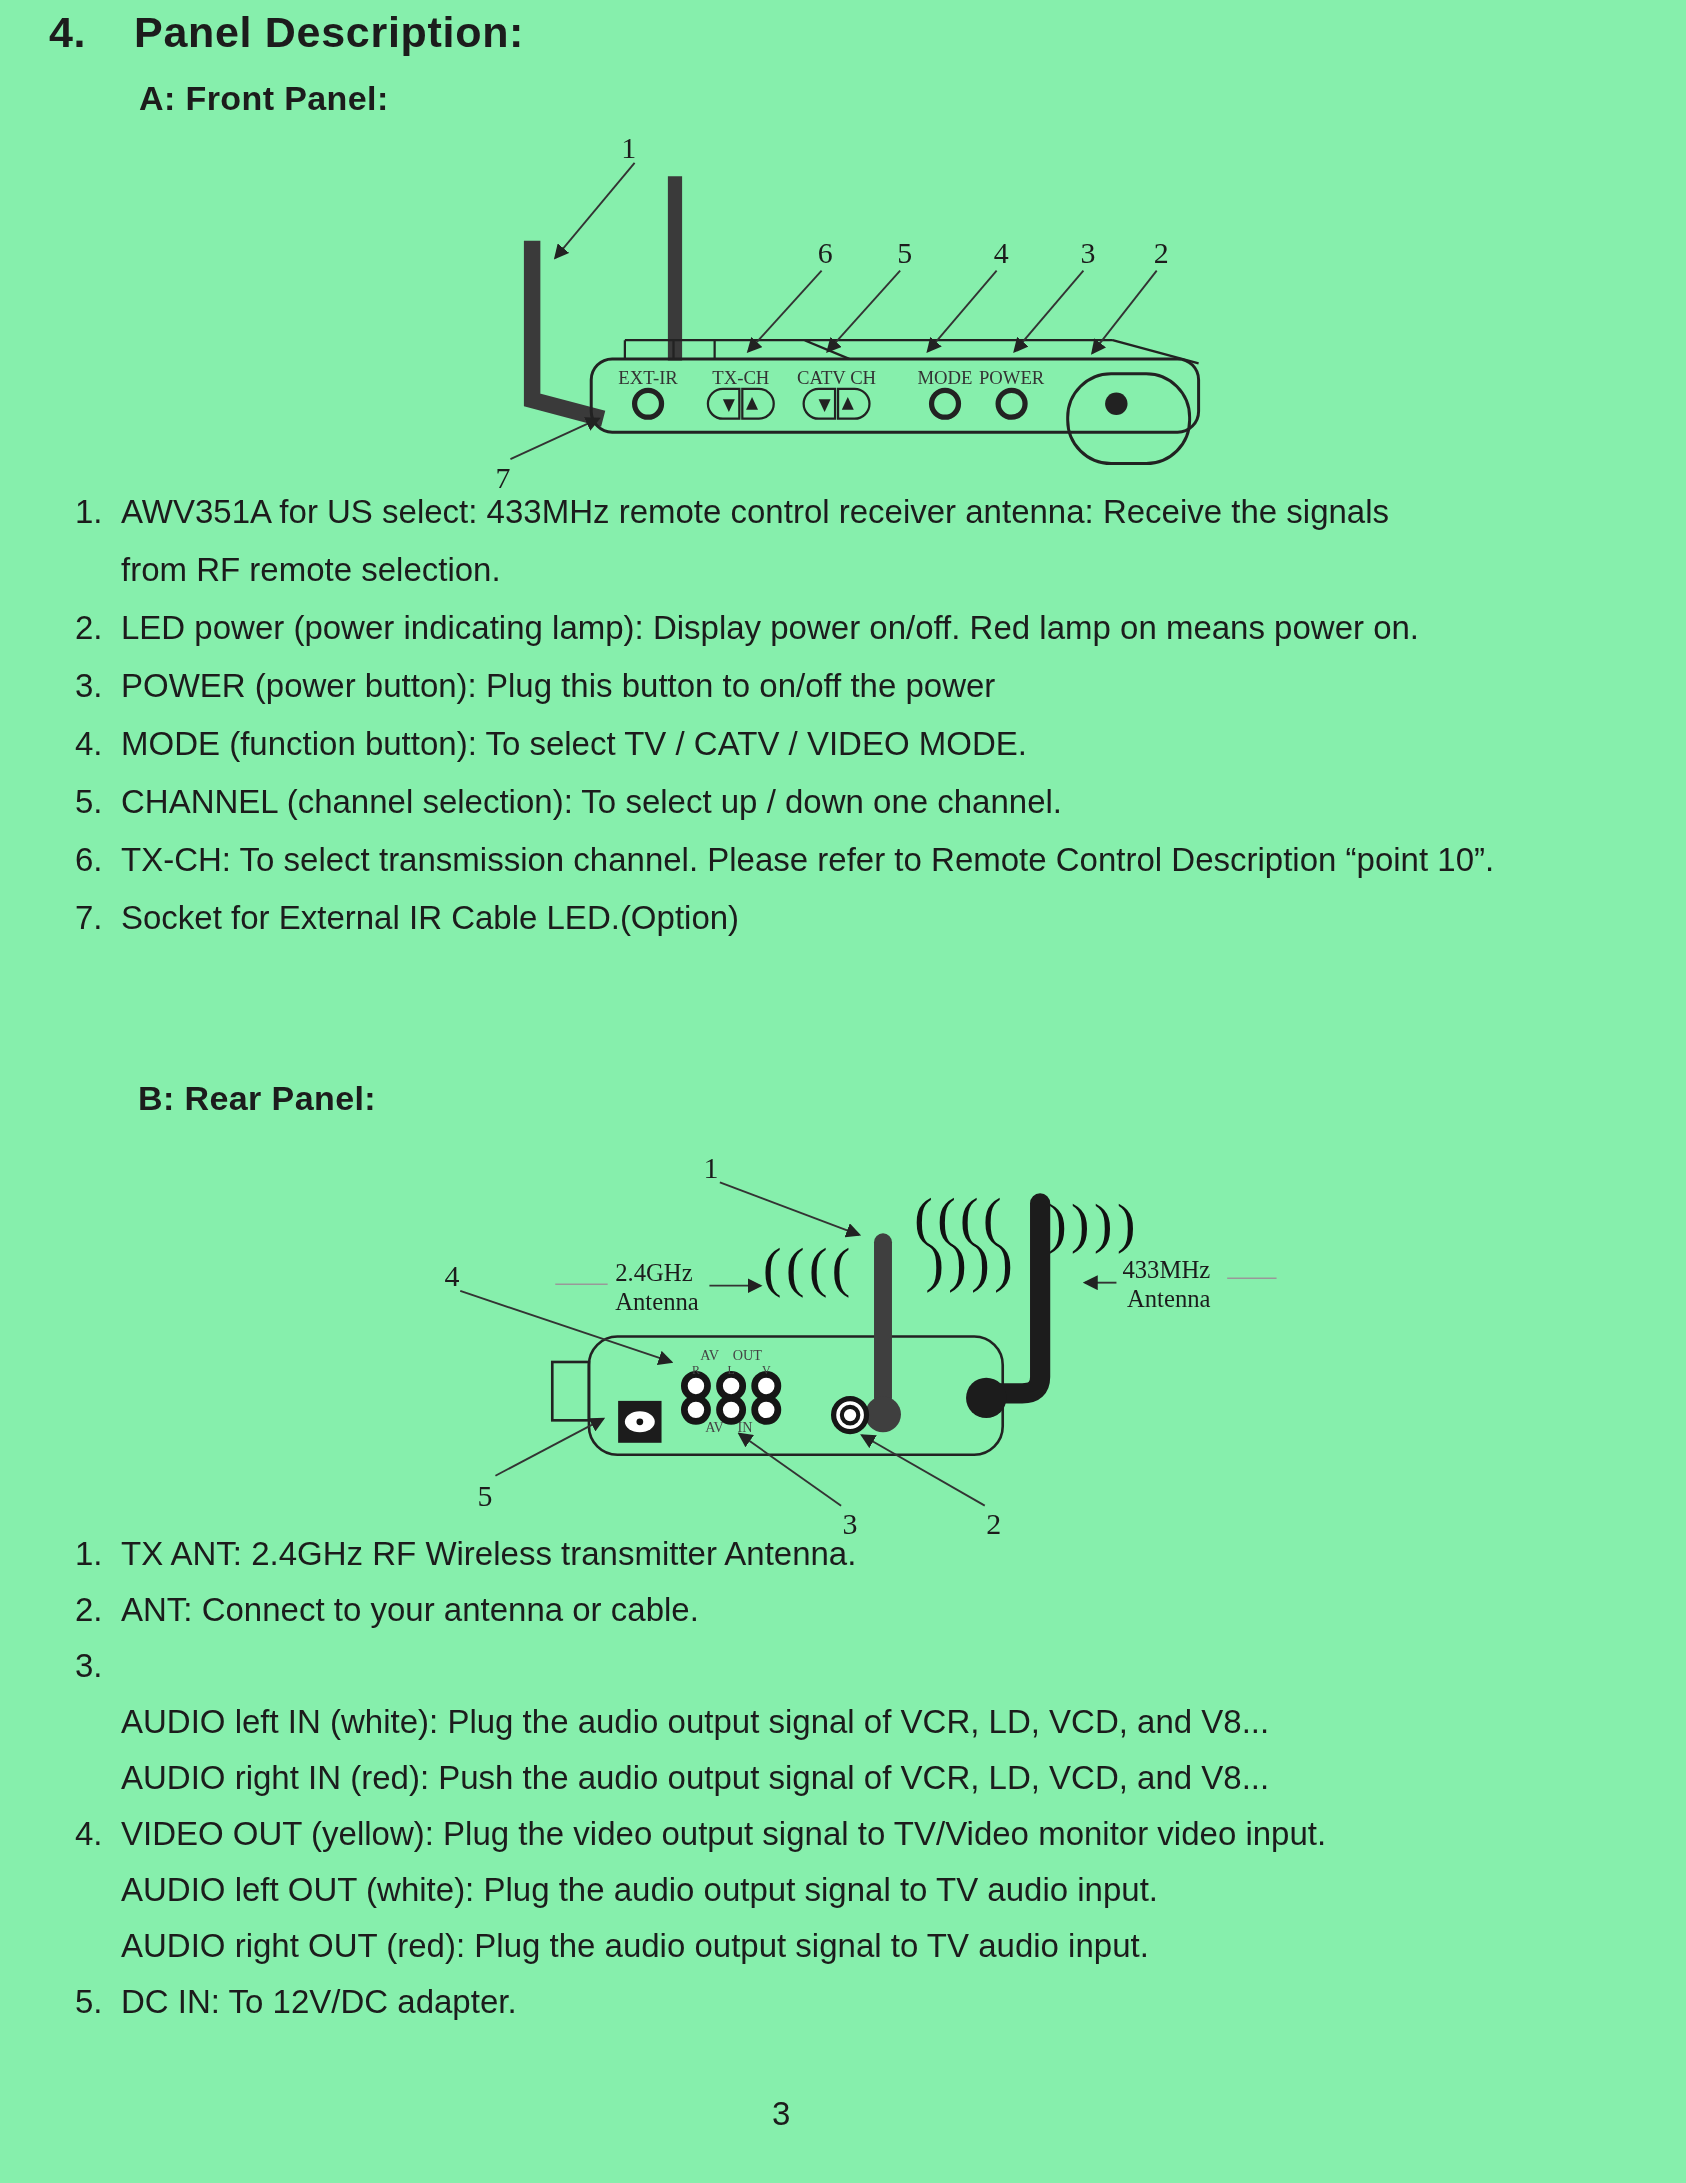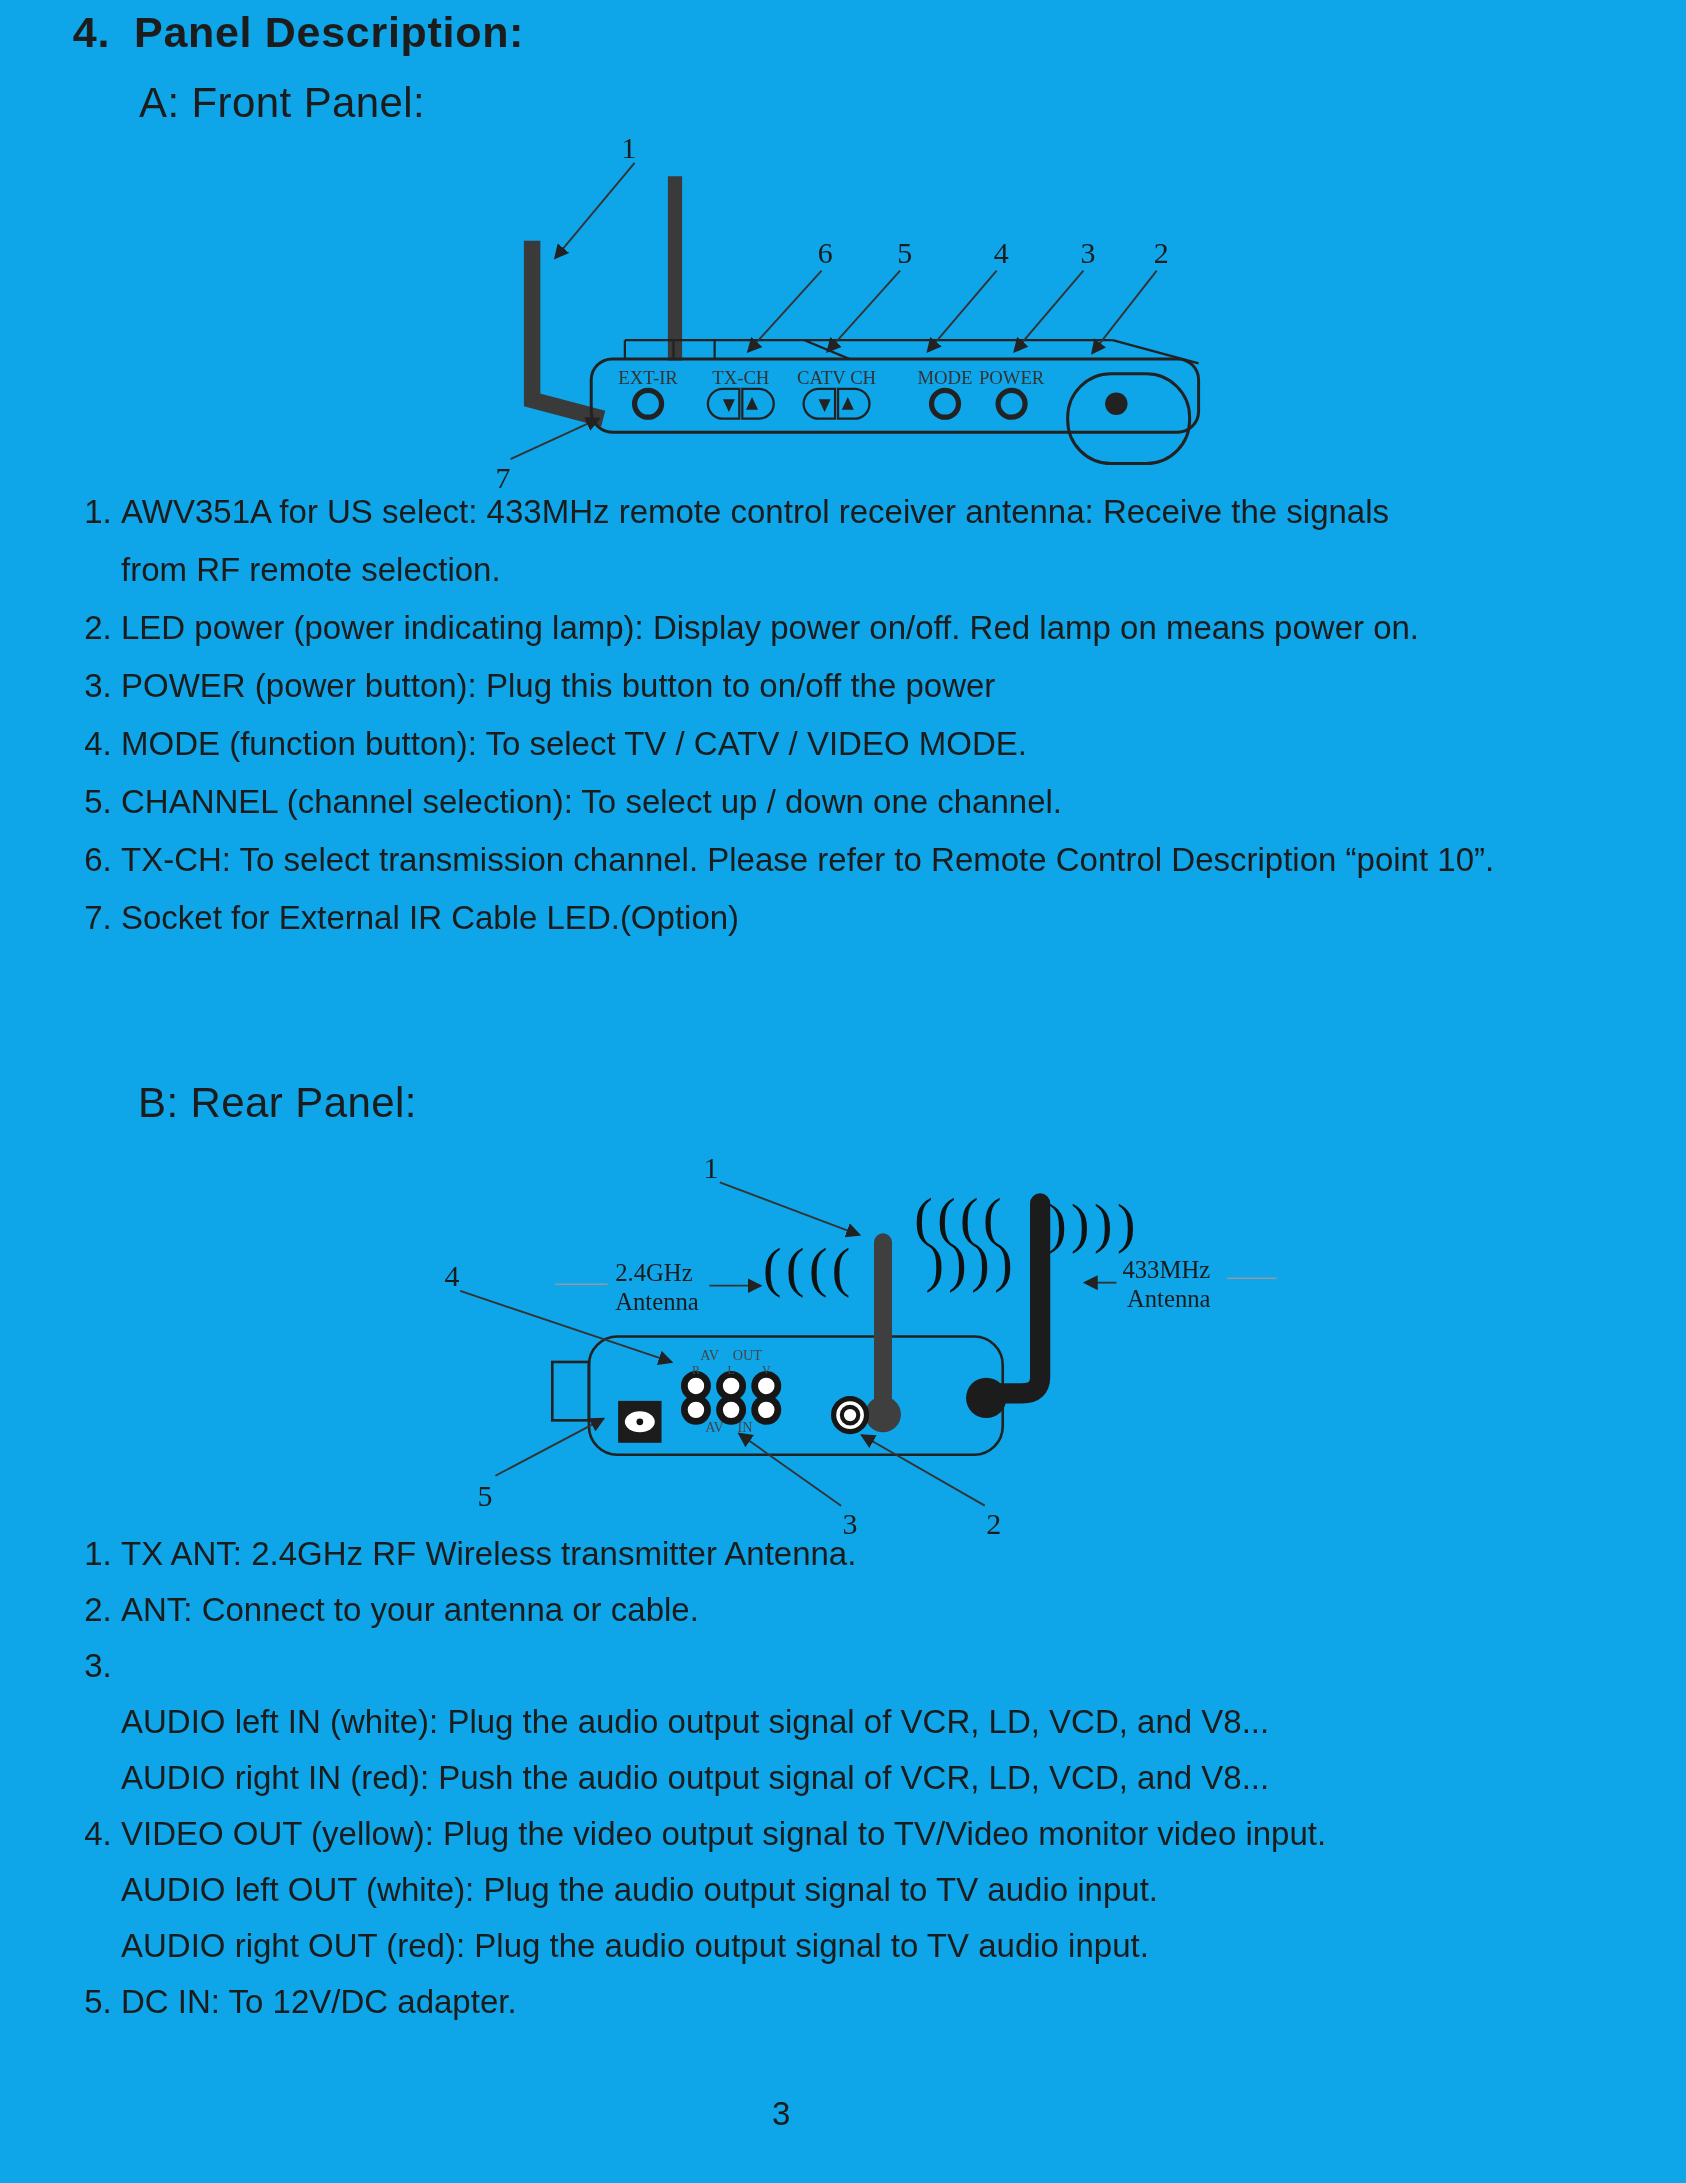--- a/index.html
+++ b/index.html
@@ -1,22 +1,22 @@
 <!DOCTYPE html>
 <html style="font-size:12px"><head>
 <meta charset="utf-8">
 <style>
   html,body{margin:0;padding:0;background:#888;}
   .page{
-    position:relative;width:1686px;height:2183px;background:#0ea5e9;
-    font-family:"Liberation Sans",sans-serif;color:#1c1c1c;overflow:hidden;text-align:center;
+    position:relative;width:1686px;height:2183px;background:#86efac;
+    font-family:"Liberation Sans",sans-serif;color:#1c1c1c;overflow:hidden;
   }
   .h1{position:absolute;left:49px;top:7.5px;font-size:43px;font-weight:bold;letter-spacing:0.7px;white-space:nowrap;}
   .h1 .sec{display:inline-block;width:85px;}
-  .h2{position:absolute;font-size:42px;font-weight:normal;letter-spacing:0.4px;white-space:nowrap;}
+  .h2{position:absolute;font-size:34px;font-weight:bold;letter-spacing:0.4px;white-space:nowrap;}
   .h2a{left:139px;top:79px;}
   .h2b{left:138px;top:1079px;}
   .list{position:absolute;left:75px;font-size:33px;line-height:58px;}
   .listA{top:483px;width:1571px;}
   .listB{top:1526px;width:1571px;line-height:56px;}
   .li{display:flex;white-space:nowrap;}
   .li .num{flex:none;width:46px;}
   .li .txt{flex:none;}
   .pagenum{position:absolute;left:772px;top:2095px;font-size:33px;}
   svg{position:absolute;}

